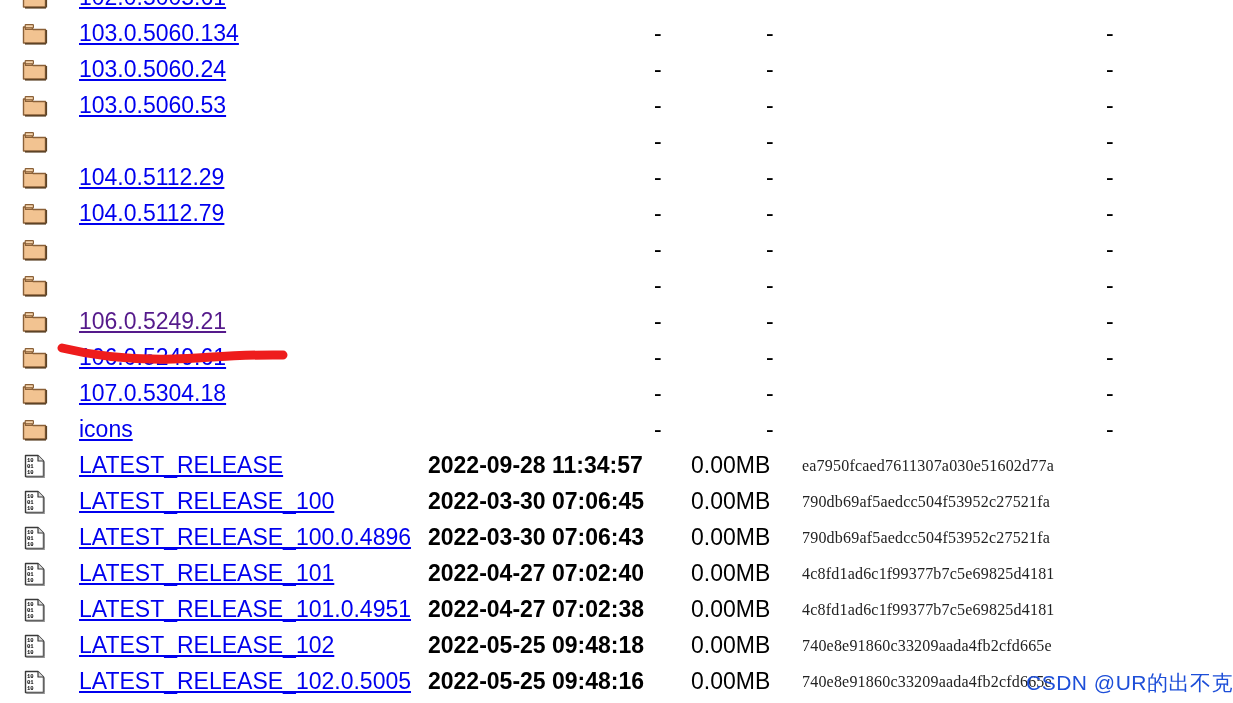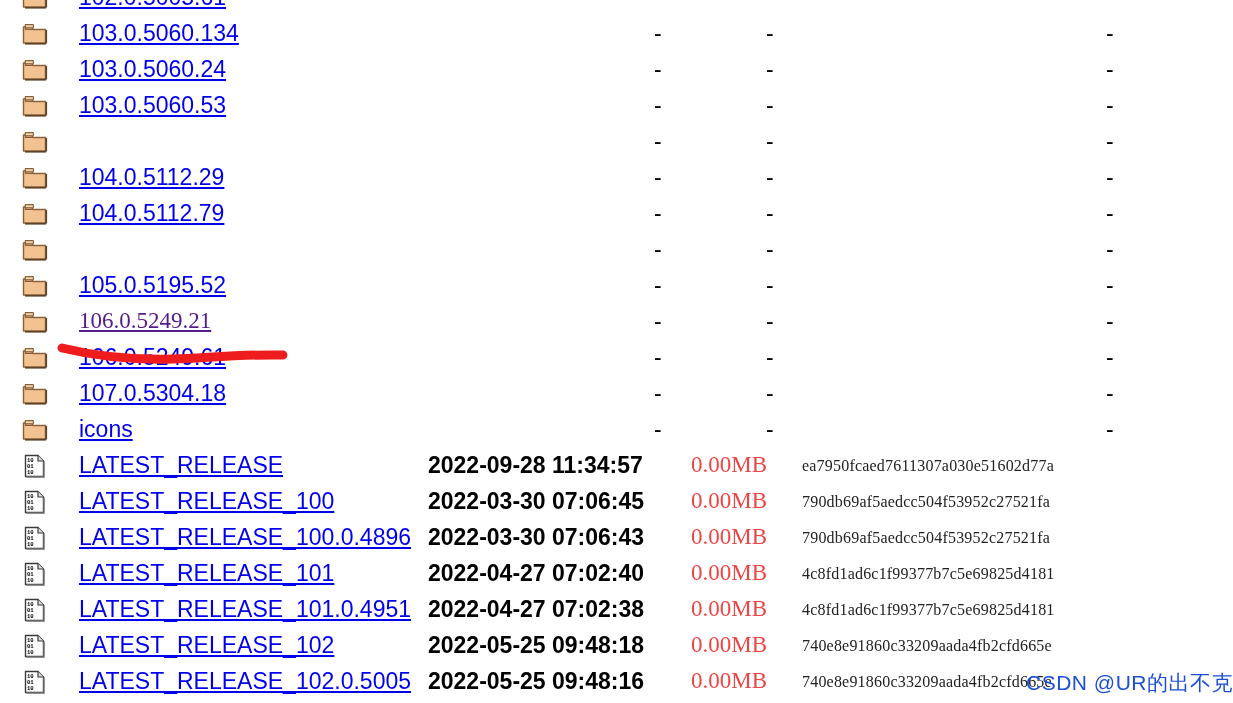--- a/index.html
+++ b/index.html
@@ -37,38 +37,37 @@
     position:absolute;
     left:79px; top:2px;
     font-size:23px;
     line-height:30px;
     color:#0000ee;
     text-decoration:underline;
     text-underline-offset:2px;
     white-space:nowrap;
     cursor:pointer;
   }
-  .name.visited{color:#551a8b;font-family:Liberation Serif, serif;}
+  .name.visited{color:#551a8b;}
 
   
   .date{
     position:absolute;
     left:428px; top:2px;
     font-size:23px; line-height:30px;
     color:#000000;
     white-space:nowrap;
     font-weight:bold;
   }
   .size{
     position:absolute;
     left:691px; top:2px;
     font-size:23px; line-height:30px;
-    color:#ef4444;
+    color:#000000;
     white-space:nowrap;
-    font-family:Liberation Serif, serif;
   }
   .hash{
     position:absolute;
     left:802px; top:7px;
     font-size:16px; line-height:22px;
     color:#222222;
     font-family:"Liberation Serif", serif;
     letter-spacing:0.2px;
     white-space:nowrap;
   }
@@ -228,21 +227,20 @@
     <div class="row">
       <span class="icon">
         <svg viewBox="0 0 26 24" xmlns="http://www.w3.org/2000/svg">
           <path d="M1.5,5 L1.5,21 L23.5,21 L23.5,7.5 L11,7.5 L9.5,5 Z" fill="#f2c391" stroke="#8a6038" stroke-width="1.4" stroke-linejoin="round"></path>
           <path d="M3.5,4.5 L3.5,7.5 L11,7.5" fill="none" stroke="#8a6038" stroke-width="1.2"></path>
           <rect x="3.2" y="2.6" width="8.2" height="3.2" rx="0.6" fill="#f7d6ae" stroke="#8a6038" stroke-width="1.2"></rect>
           <rect x="23.5" y="8" width="1.6" height="13.5" fill="#5d4326"></rect>
           <rect x="3" y="21" width="21" height="1.6" fill="#5d4326"></rect>
         </svg>
       </span>
-      <a class="name">105.0.5195.52</a>
       <span class="dash c1">-</span>
       <span class="dash c2">-</span>
       <span class="dash c3">-</span>
     </div>
     <div class="row">
       <span class="icon">
         <svg viewBox="0 0 26 24" xmlns="http://www.w3.org/2000/svg">
           <path d="M1.5,5 L1.5,21 L23.5,21 L23.5,7.5 L11,7.5 L9.5,5 Z" fill="#f2c391" stroke="#8a6038" stroke-width="1.4" stroke-linejoin="round"></path>
           <path d="M3.5,4.5 L3.5,7.5 L11,7.5" fill="none" stroke="#8a6038" stroke-width="1.2"></path>
           <rect x="3.2" y="2.6" width="8.2" height="3.2" rx="0.6" fill="#f7d6ae" stroke="#8a6038" stroke-width="1.2"></rect>

